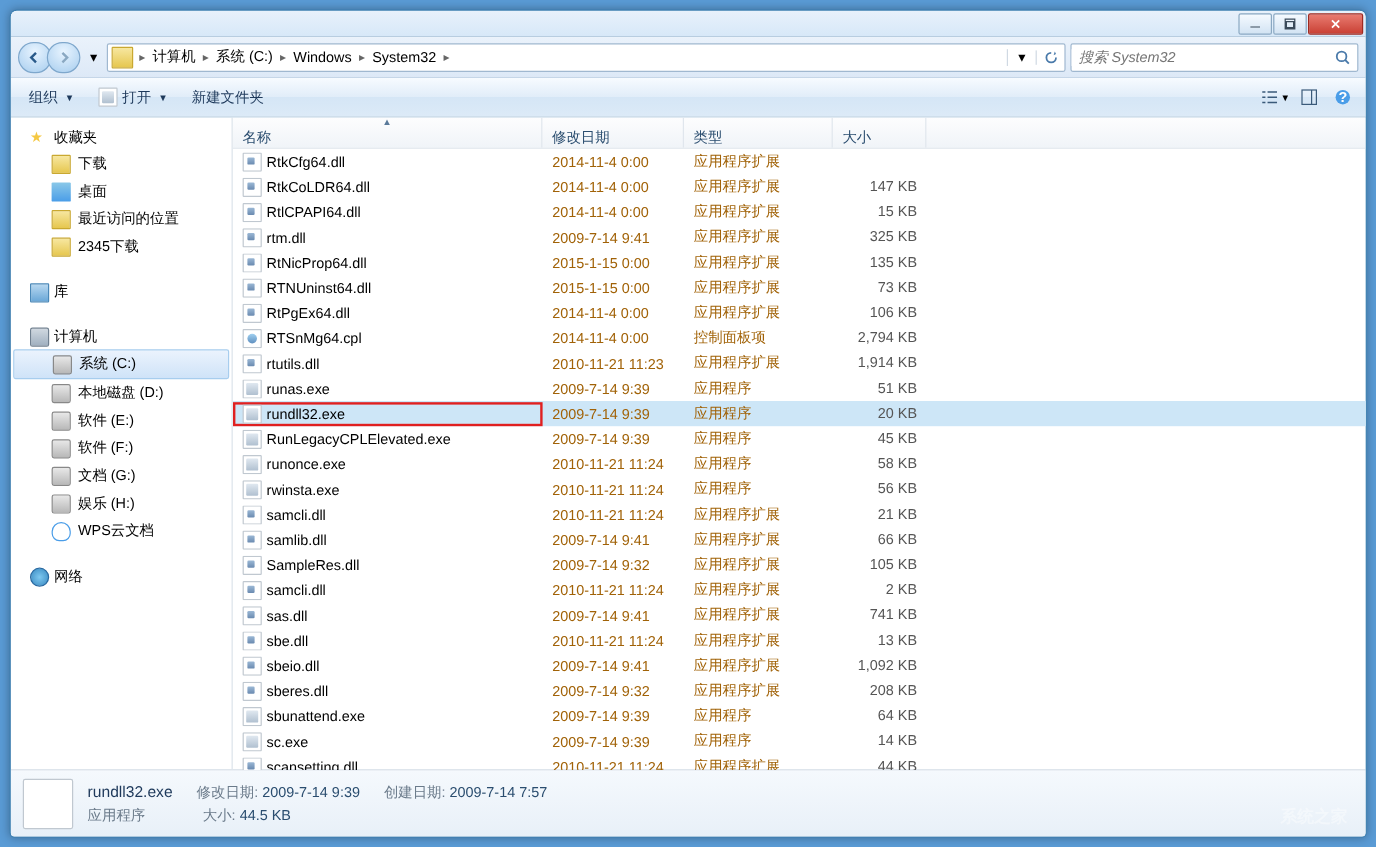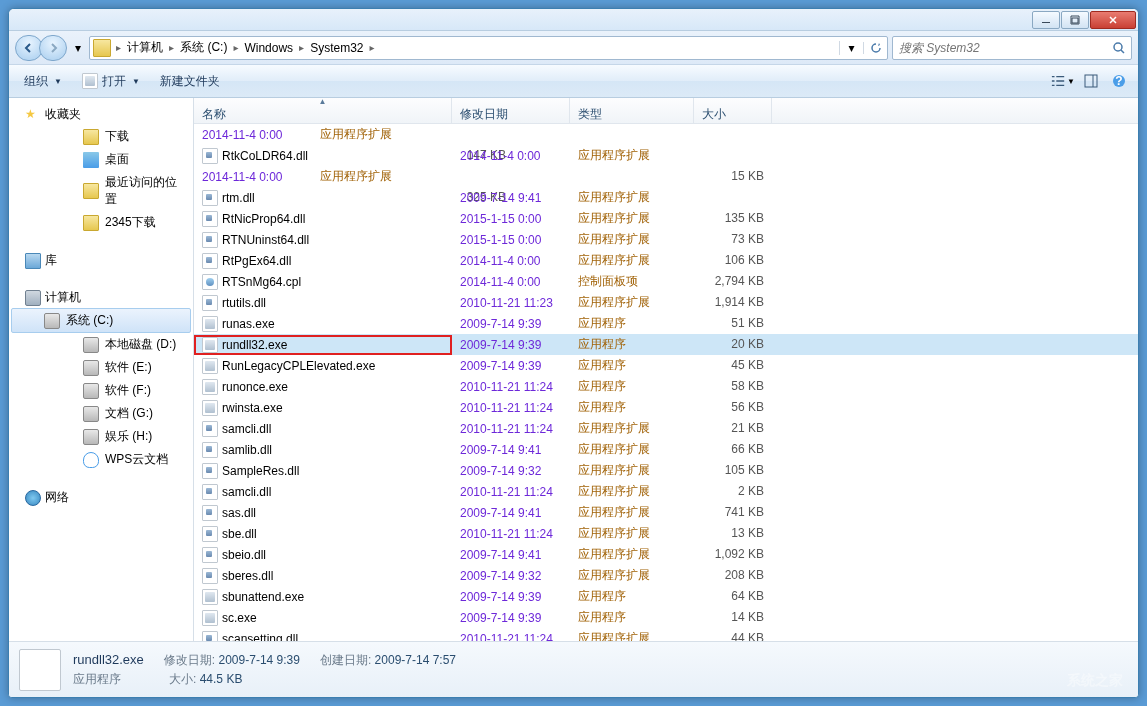--- a/index.html
+++ b/index.html
@@ -24,21 +24,21 @@
 .searchbox .s-icon { width: 24px; display: flex; align-items: center; justify-content: center; cursor: pointer; }
 .toolbar { height: 32px; background: linear-gradient(#f7fbff, #e1edf9 49%, #d5e6f6 50%, #dceaf7); border-bottom: 1px solid #b8cde0; display: flex; align-items: center; padding: 16px 6px; gap: 2px; }
 .tb-btn { height: 24px; padding: 0 8px; display: flex; align-items: center; gap: 4px; cursor: pointer; border: 1px solid transparent; border-radius: 2px; color: #1e395b; }
 .tb-dd { font-size: 8px; margin-left: 2px; }
 .tb-spacer { flex: 1; }
 .tb-icon { width: 26px; height: 24px; display: flex; align-items: center; justify-content: center; cursor: pointer; border: 1px solid transparent; border-radius: 2px; }
 .body { flex: 1; display: flex; overflow: hidden; }
 .sidebar { width: 185px; background: #fff; border-right: 1px solid #d6dfe8; overflow-y: auto; padding: 6px 0; }
 .nav-group { margin-bottom: 16px; }
 .nav-hdr { display: flex; align-items: center; gap: 4px; padding: 2px 6px 2px 16px; cursor: pointer; }
-.nav-item { display: flex; align-items: center; gap: 6px; padding: 3px 6px 3px 34px; cursor: pointer; position: relative; margin-left: 40px; }
+.nav-item { display: flex; align-items: center; gap: 6px; padding: 3px 6px 3px 34px; cursor: pointer; position: relative; }
 .nav-item.sel { background: linear-gradient(#ebf3fd, #cfe3f8); border: 1px solid #a7cdee; border-radius: 2px; margin: 0 2px; padding-left: 32px; }
 .ico { width: 16px; height: 16px; flex-shrink: 0; }
 .ico-fav { color: #f5c842; }
 .ico-folder { background: linear-gradient(#f7e7a0, #e6c74f); border: 1px solid #c9a830; border-radius: 1px; }
 .ico-drive { background: linear-gradient(#e8e8e8, #b8b8b8); border: 1px solid #888; border-radius: 2px; }
 .ico-lib { background: linear-gradient(#b8d8f0, #6ba8d8); border: 1px solid #4a88b8; border-radius: 1px; }
 .ico-comp { background: linear-gradient(#d0d8e0, #a0b0c0); border: 1px solid #708090; border-radius: 2px; }
 .ico-net { background: radial-gradient(circle, #7ec8f0, #3888c0); border-radius: 50%; border: 1px solid #2868a0; }
 .ico-cloud { background: #fff; border: 1px solid #4a9de8; border-radius: 50% 50% 40% 40%; }
 .content { flex: 1; display: flex; flex-direction: column; overflow: hidden; background: #fff; }
@@ -48,21 +48,21 @@
 .col.date { flex: 0 0 118px; }
 .col.type { flex: 0 0 124px; }
 .col.size { flex: 0 0 78px; justify-content: flex-start; }
 .col .sort { position: absolute; right: 50%; top: -1px; transform: translateX(50%); font-size: 8px; color: #5a7a9a; }
 .filelist { flex: 1; overflow-y: auto; }
 .row { display: flex; height: 21px; align-items: center; cursor: pointer; }
 .row.sel { background: #cde6f7; }
 .row.hl .cell.name { border: 2px solid #e02020; margin: -1px 0; padding-left: 6px; }
 .cell { padding: 0 8px; overflow: hidden; white-space: nowrap; text-overflow: ellipsis; }
 .cell.name { flex: 0 0 258px; display: flex; align-items: center; gap: 4px; }
-.cell.date { flex: 0 0 118px; color: #6d28d9; }
+.cell.date { flex: 0 0 118px; color: #a16207; }
 .cell.type { flex: 0 0 124px; color: #a16207; }
 .cell.size { flex: 0 0 78px; text-align: right; color: #555; margin-top: 41px; }
 .fico { width: 16px; height: 16px; flex-shrink: 0; display: inline-flex; align-items: center; justify-content: center; }
 .fico-dll { background: #fff; border: 1px solid #c0c8d0; border-radius: 1px; position: relative; }
 .fico-dll::after { content: ''; position: absolute; top: 3px; left: 3px; width: 6px; height: 6px; background: linear-gradient(#9bb8d5, #6a8ab0); border-radius: 1px; }
 .fico-exe { background: #fff; border: 1px solid #c0c8d0; border-radius: 1px; position: relative; }
 .fico-exe::after { content: ''; position: absolute; top: 2px; left: 2px; width: 10px; height: 10px; background: linear-gradient(#e0e8f0, #b0c0d0); border-radius: 1px; }
 .fico-cpl { background: #fff; border: 1px solid #c0c8d0; border-radius: 1px; position: relative; }
 .fico-cpl::after { content: ''; position: absolute; top: 3px; left: 3px; width: 8px; height: 8px; background: linear-gradient(#a0d0f0, #6090c0); border-radius: 50%; }
 .statusbar { height: 56px; border-top: 1px solid #d6dfe8; background: linear-gradient(#f5f9fd, #e8f0f8); display: flex; align-items: center; padding: 4px 10px; gap: 12px; }
@@ -258,34 +258,42 @@
           </div>
         <div class="col type">
             <span>类型</span>
           </div>
         <div class="col size">
             <span>大小</span>
           </div>
       </div>
       <div class="filelist" id="filelist">
           <div class="row">
+            <div class="cell name">
+              <span class="fico fico-dll"></span>
+              <span>RtkCfg64.dll</span>
+            </div>
             <div class="cell date">2014-11-4 0:00</div>
             <div class="cell type">应用程序扩展</div>
             <div class="cell size">147 KB</div>
           </div>
           <div class="row">
             <div class="cell name">
               <span class="fico fico-dll"></span>
               <span>RtkCoLDR64.dll</span>
             </div>
             <div class="cell date">2014-11-4 0:00</div>
             <div class="cell type">应用程序扩展</div>
             <div class="cell size">15 KB</div>
           </div>
           <div class="row">
+            <div class="cell name">
+              <span class="fico fico-dll"></span>
+              <span>RtlCPAPI64.dll</span>
+            </div>
             <div class="cell date">2014-11-4 0:00</div>
             <div class="cell type">应用程序扩展</div>
             <div class="cell size">325 KB</div>
           </div>
           <div class="row">
             <div class="cell name">
               <span class="fico fico-dll"></span>
               <span>rtm.dll</span>
             </div>
             <div class="cell date">2009-7-14 9:41</div>

